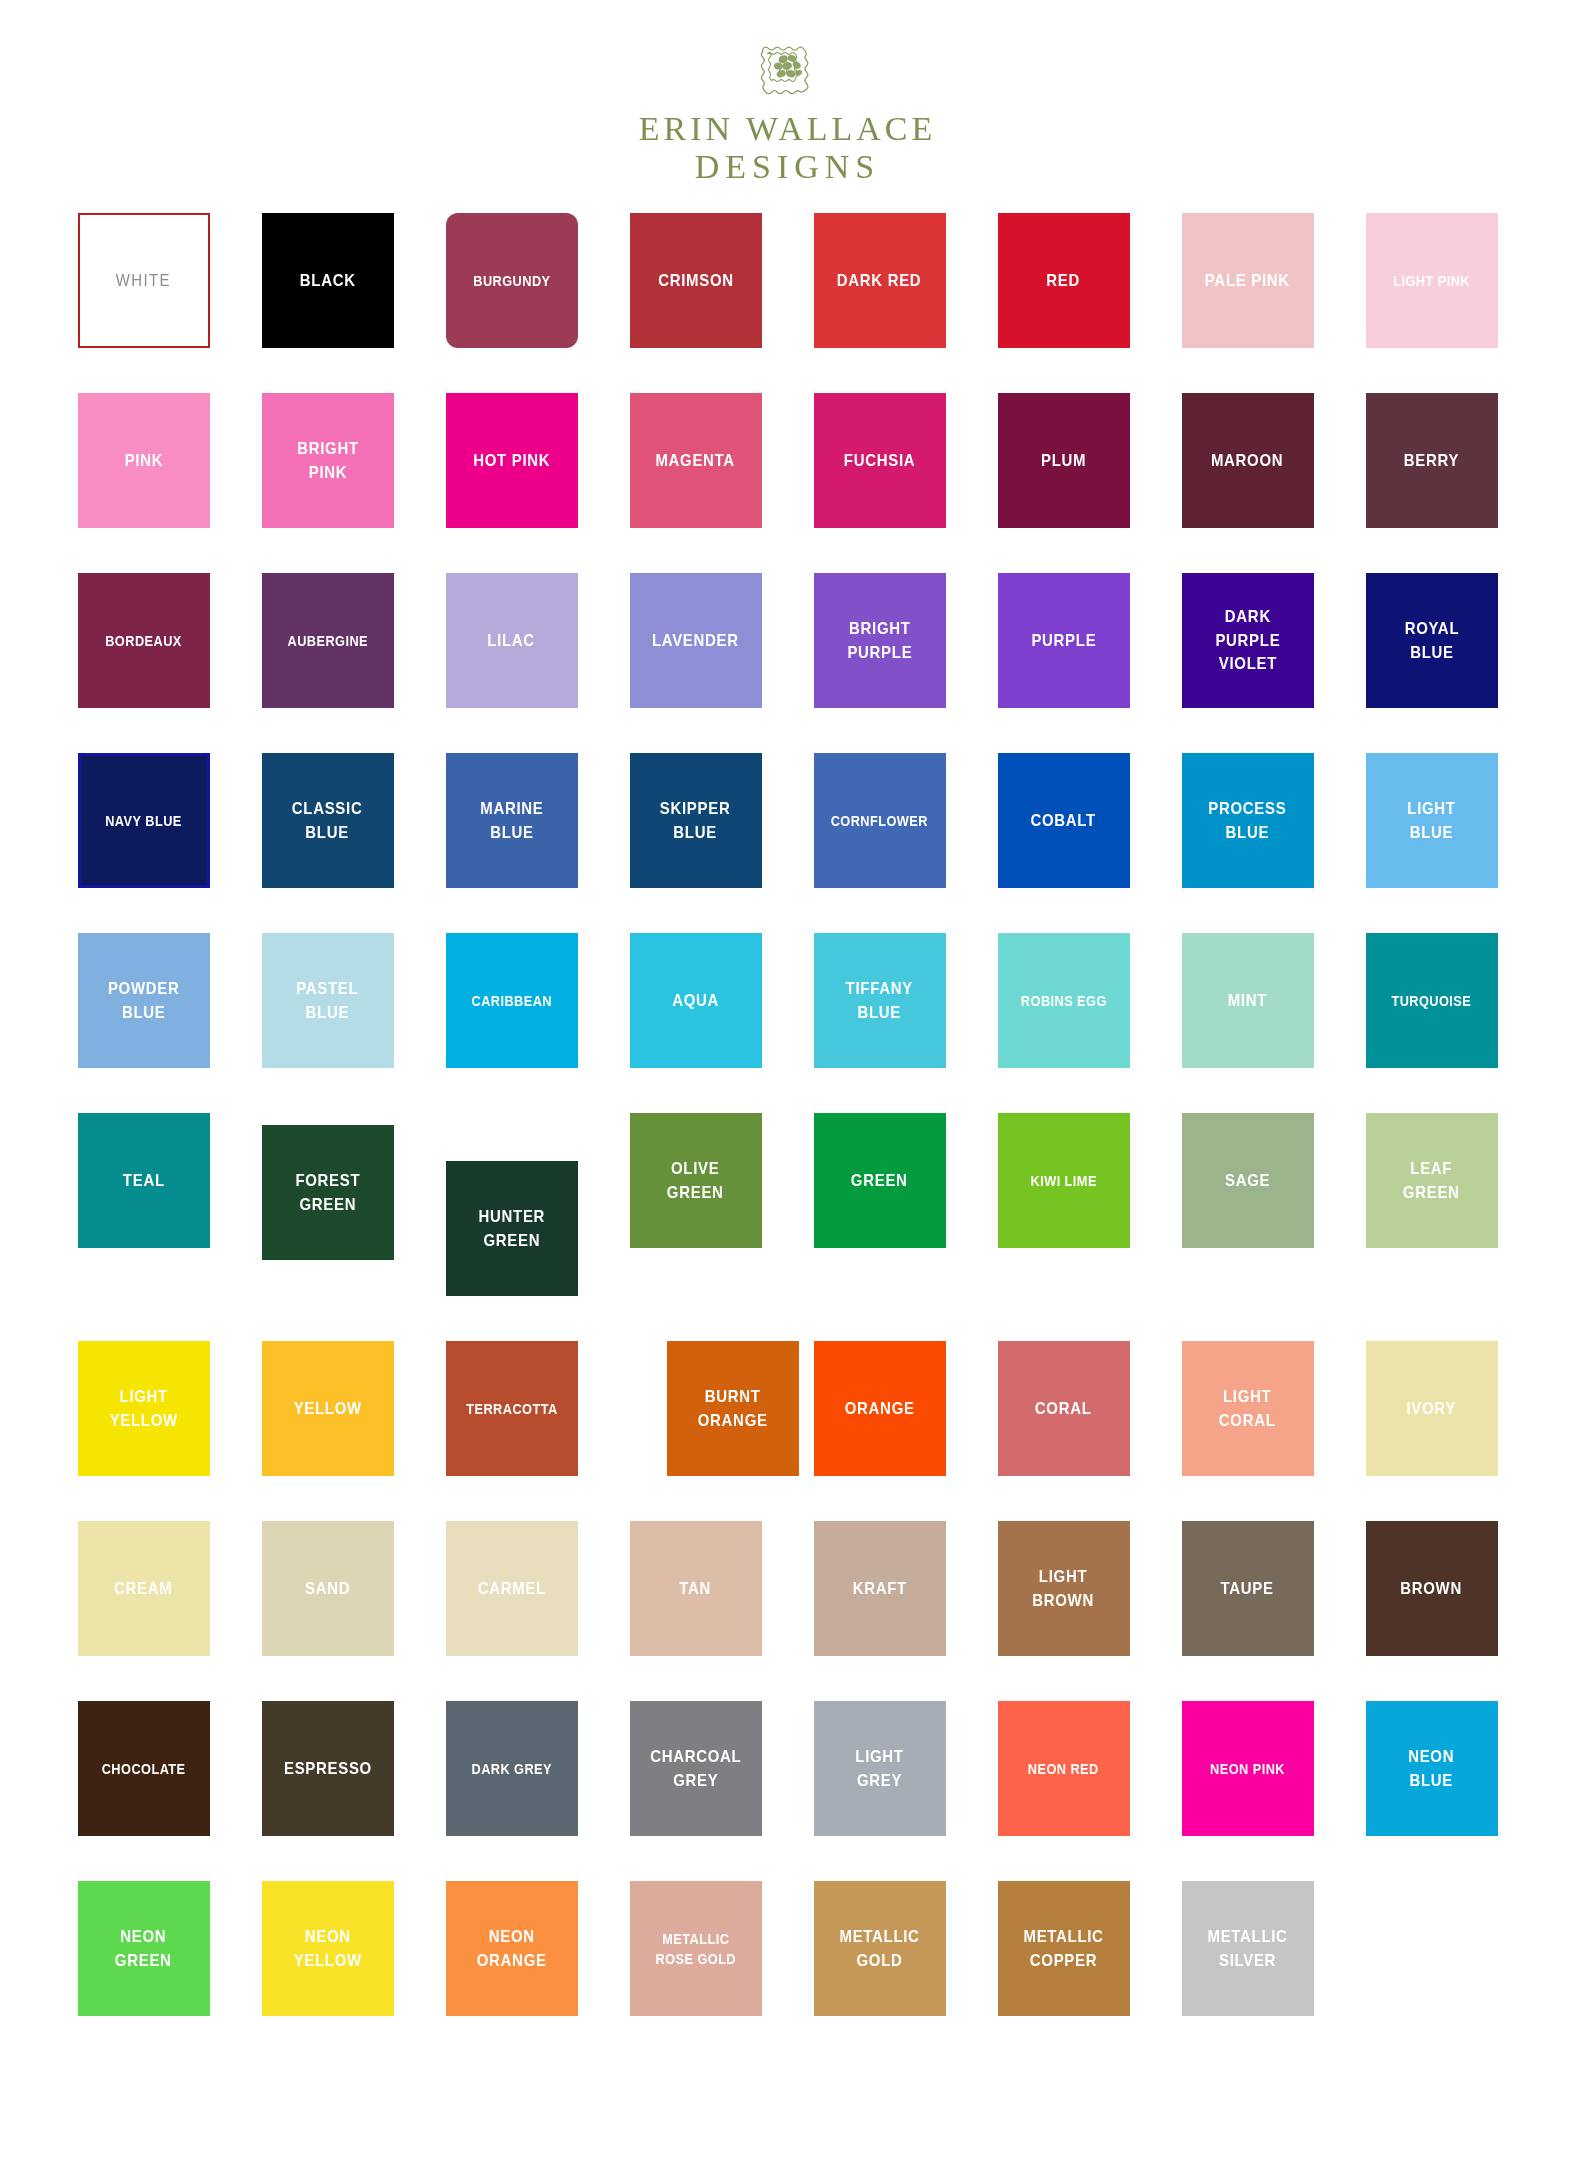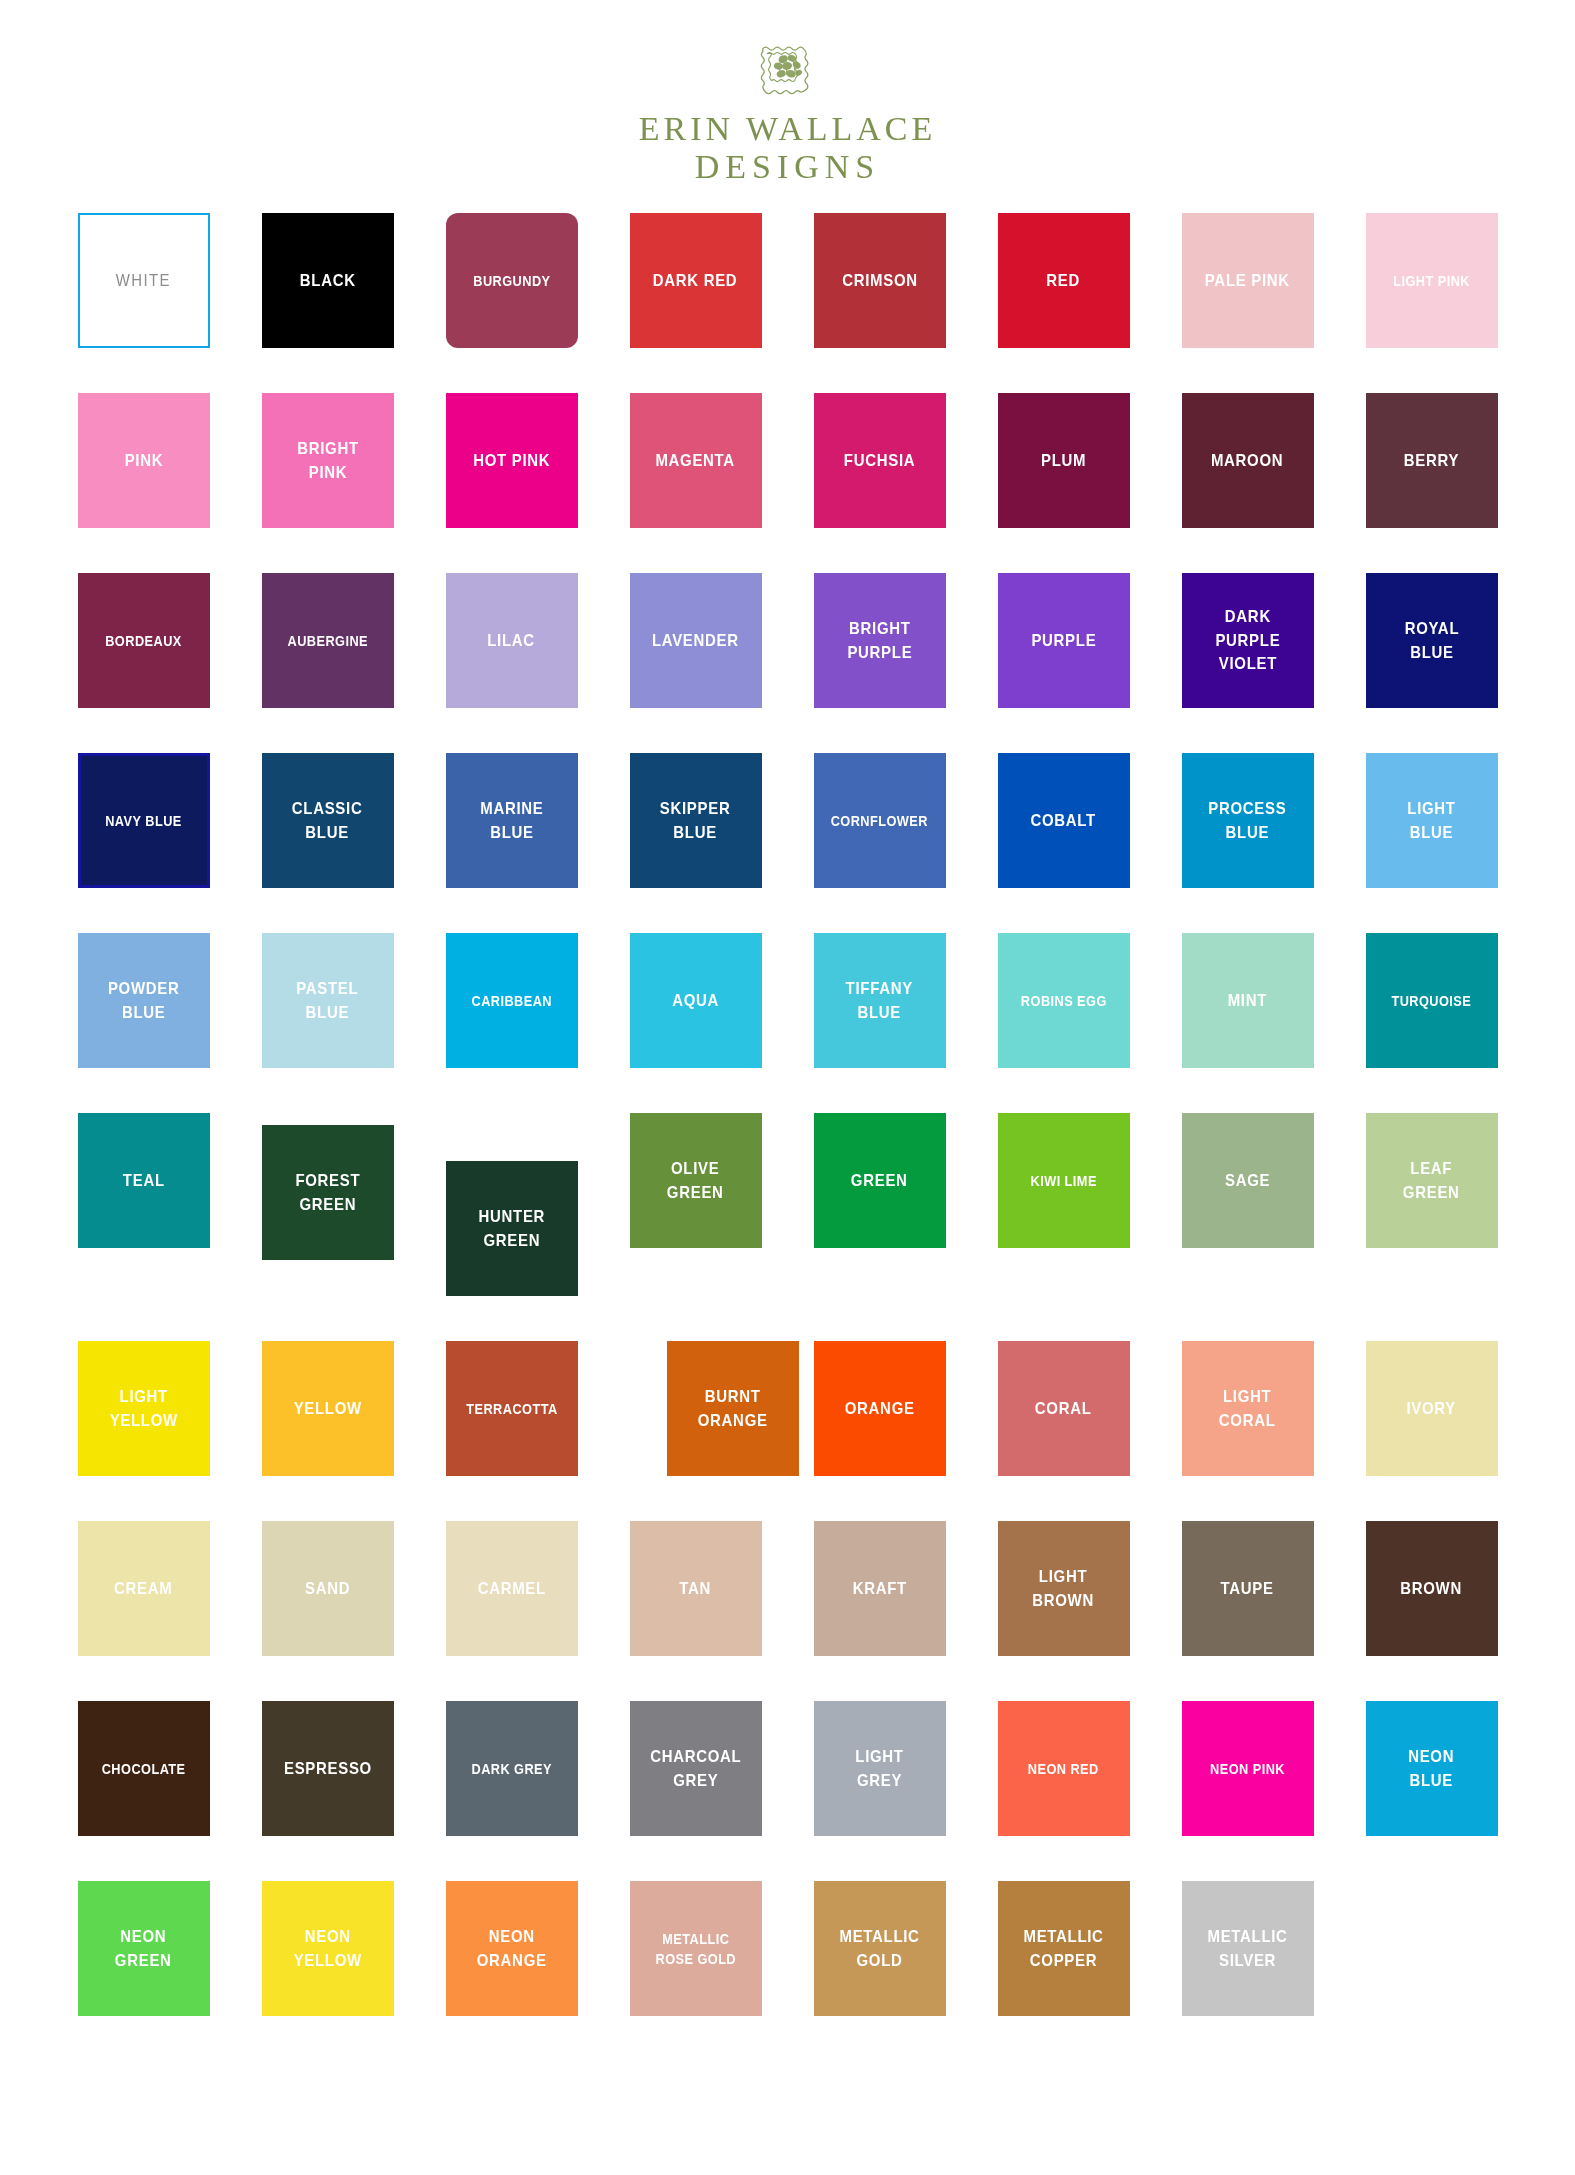--- a/index.html
+++ b/index.html
@@ -75,21 +75,21 @@
     font-size: 17px;
     letter-spacing: 0.8px;
     line-height: 1.38;
     transform: scaleX(0.88);
     padding: 0 4px;
     white-space: pre-line;
     user-select: none;
   }
   .swatch.sz-sm .swatch-label { font-size: 14.5px; letter-spacing: 0.5px; }
   .swatch.outlined {
-    border: 2px solid #0ea5e9;
+    border: 2px solid #b91c1c;
   }
   .swatch.outlined .swatch-label { color: #8c8c8c; font-weight: 400; letter-spacing: 1.6px;}
   .swatch.dark-edge { box-shadow: inset 0 0 0 3px #1414a0; }
 </style>
 </head>
 <body>
 
 <header id="brand-header">
   <svg id="brand-emblem" viewBox="0 0 64 64" fill="none" aria-hidden="true">
     <path d="M6 13 q3-3 6 0 q3 3 6 0 q3-3 6 0 q3 3 6 0 q3-3 6 0 q3 3 6 0 q3-3 6 0
@@ -123,25 +123,25 @@
 <main id="swatch-grid">
     <div class="swatch outlined" title="WHITE" style="background: rgb(255, 255, 255);">
       <span class="swatch-label" style="color: rgb(140, 140, 140);">WHITE</span>
     </div>
     <div class="swatch" title="BLACK" style="background: rgb(0, 0, 0);">
       <span class="swatch-label" style="color: rgb(255, 255, 255);">BLACK</span>
     </div>
     <div class="swatch sz-sm" title="BURGUNDY" style="background: rgb(155, 59, 85); border-radius: 12px;">
       <span class="swatch-label" style="color: rgb(255, 255, 255);">BURGUNDY</span>
     </div>
+    <div class="swatch" title="CRIMSON" style="background: rgb(178, 49, 56);">
+      <span class="swatch-label" style="color: rgb(255, 255, 255);">CRIMSON</span>
+    </div>
     <div class="swatch" title="DARK RED" style="background: rgb(218, 52, 55);">
       <span class="swatch-label" style="color: rgb(255, 255, 255);">DARK RED</span>
-    </div>
-    <div class="swatch" title="CRIMSON" style="background: rgb(178, 49, 56);">
-      <span class="swatch-label" style="color: rgb(255, 255, 255);">CRIMSON</span>
     </div>
     <div class="swatch" title="RED" style="background: rgb(214, 17, 44);">
       <span class="swatch-label" style="color: rgb(255, 255, 255);">RED</span>
     </div>
     <div class="swatch" title="PALE PINK" style="background: rgb(240, 195, 198);">
       <span class="swatch-label" style="color: rgb(255, 255, 255);">PALE PINK</span>
     </div>
     <div class="swatch sz-sm" title="LIGHT PINK" style="background: rgb(247, 206, 217);">
       <span class="swatch-label" style="color: rgb(255, 255, 255);">LIGHT PINK</span>
     </div>

